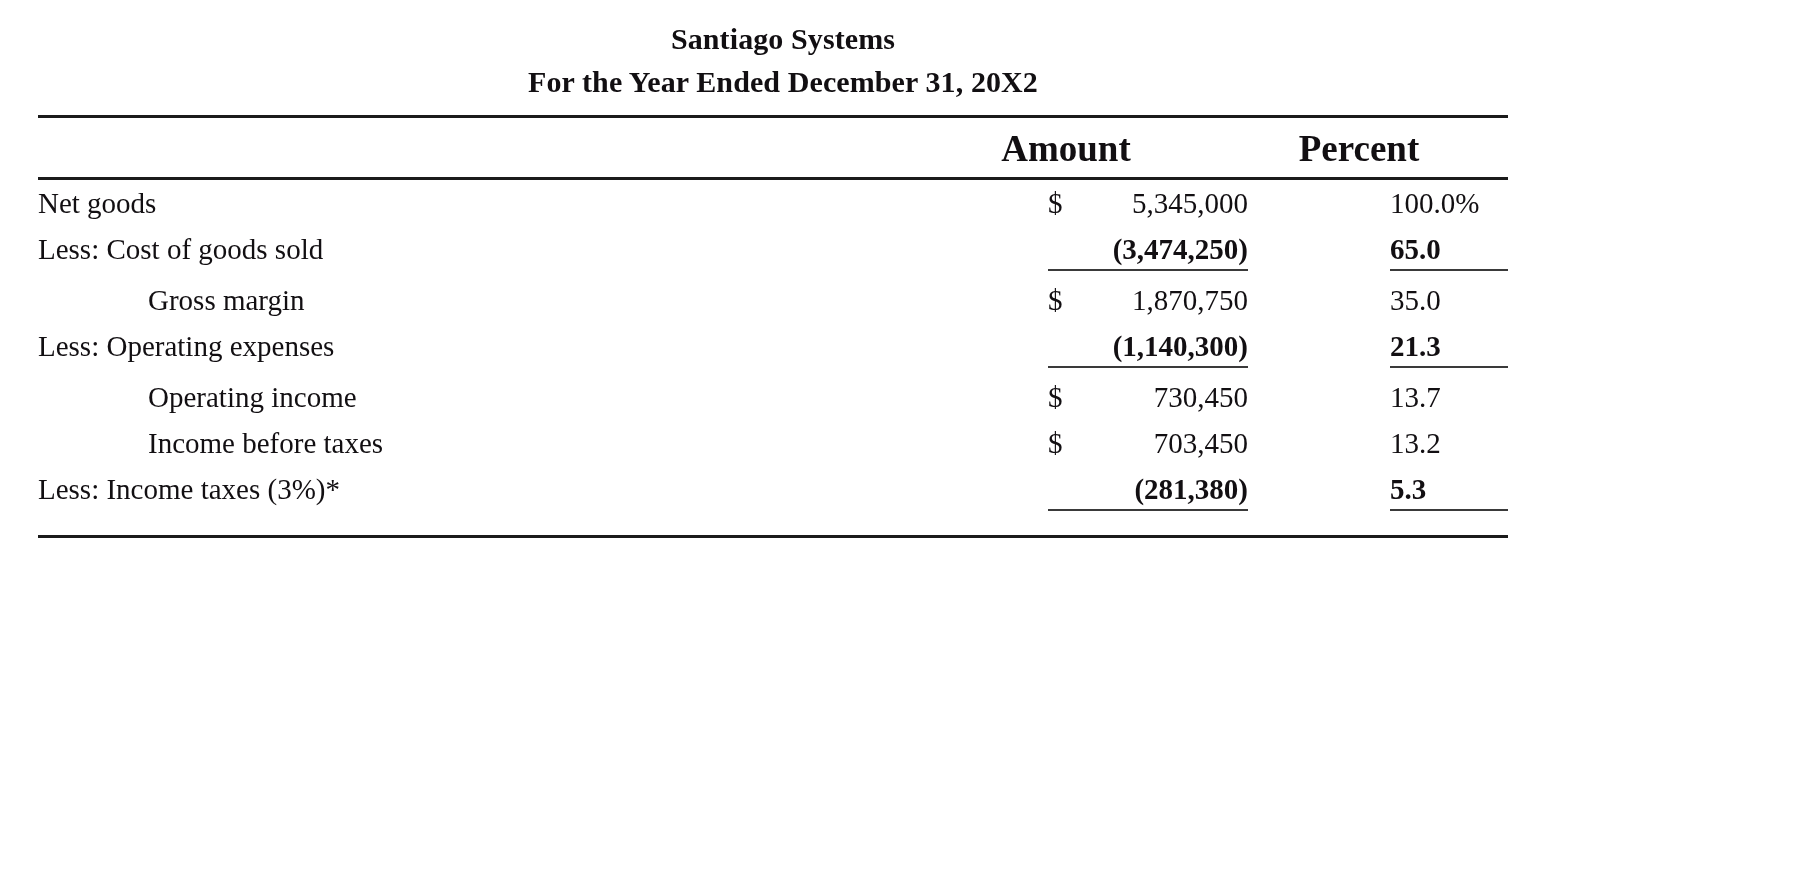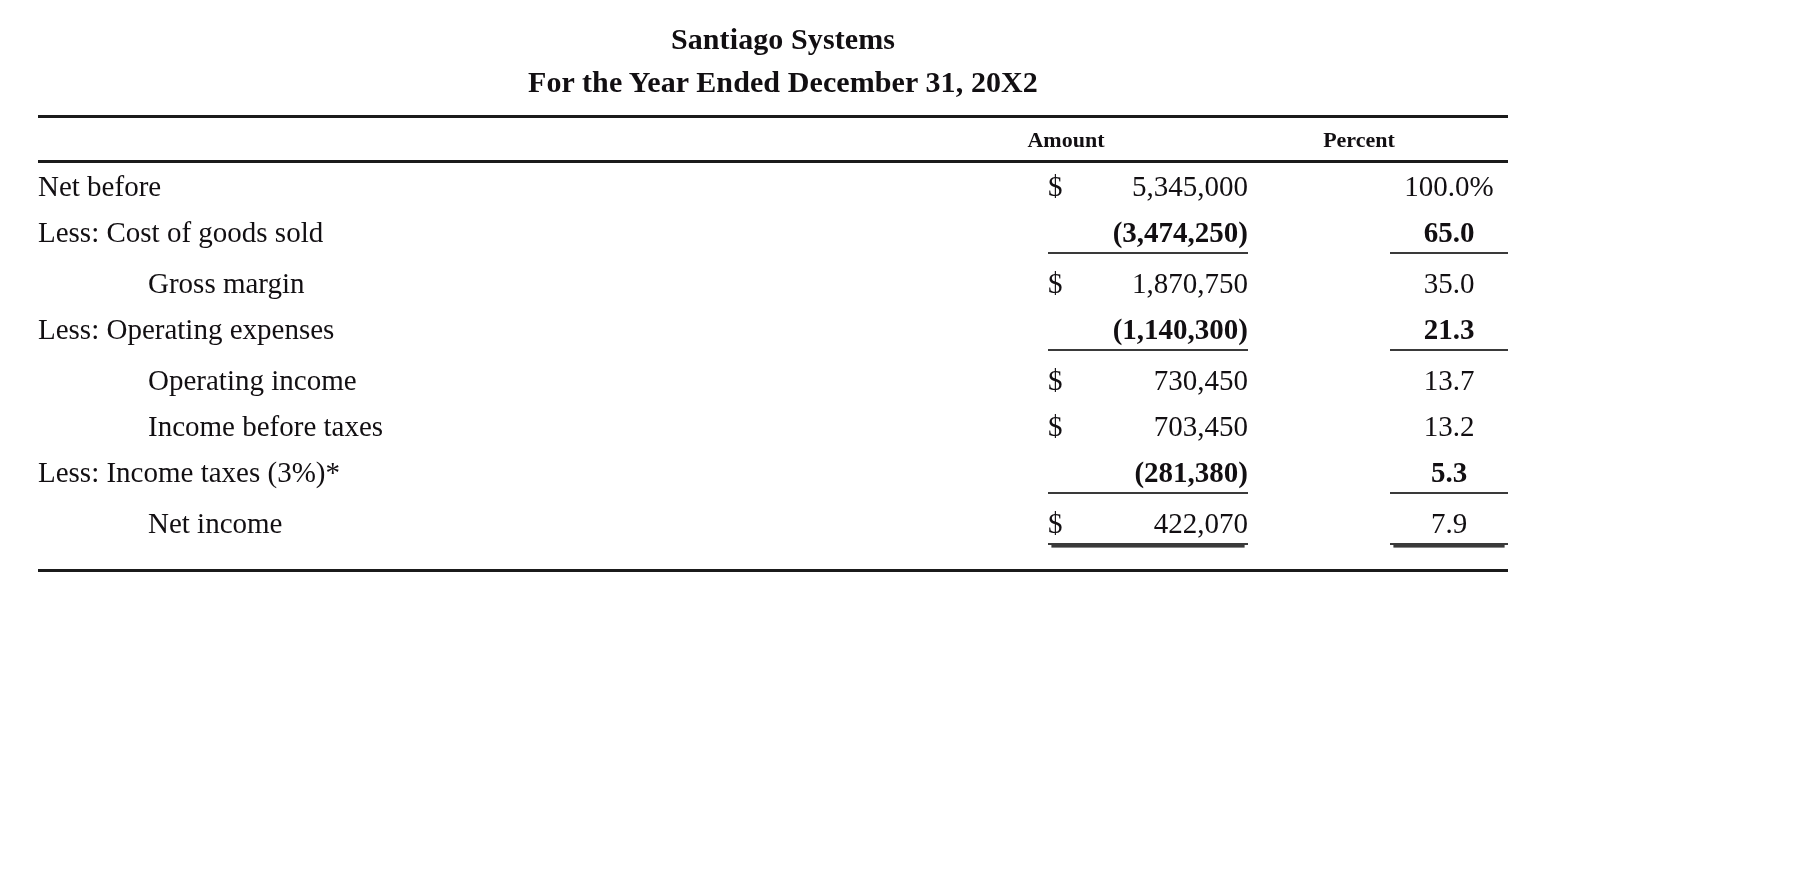--- a/index.html
+++ b/index.html
@@ -82,21 +82,21 @@
   }
   .rule-bottom td {
     border-top: 3.5px solid #1b1b1b;
     height: 0;
     padding: 0;
     font-size: 0;
     line-height: 0;
   }
 
   tr.head th {
-    font-size: 22px;
+    font-size: 37px;
     font-weight: bold;
     padding: 9px 0 7px 0;
     border-bottom: 3px solid #1b1b1b;
     text-align: center;
     vertical-align: bottom;
   }
   tr.head th.label-h { border-bottom: 3px solid #1b1b1b; }
   tr.head th.amount-h { padding-right: 34px; }
   tr.head th.pct-h { padding-right: 38px; }
 
@@ -141,21 +141,21 @@
   .ul-double .money,
   .ul-double .pctval {
     border-bottom: 2.6px solid #3a3a3a;
     padding-bottom: 3px;
     box-shadow: 0 6px 0 -3.4px #3a3a3a;
   }
 
   .pctval {
     display: inline-block;
     min-width: 118px;
-    text-align: center;
+    text-align: left;
   }
 
   .spacer-row td {
     height: 18px;
     padding: 0;
     font-size: 0;
     line-height: 0;
   }
 </style>
 </head>
@@ -186,21 +186,21 @@
           <td></td>
         </tr>
 
         <tr class="head">
           <th class="label-h"></th>
           <th class="amount-h">Amount</th>
           <th class="pct-h">Percent</th>
         </tr>
 
         <tr class="row">
-          <td class="label">Net before</td>
+          <td class="label">Net goods</td>
           <td class="amount">
             <span class="money">
               <span class="cur">$</span>
               <span class="num">5,345,000</span>
             </span>
           </td>
           <td class="pct">
             <span class="pctval">100.0%</span>
           </td>
         </tr>
@@ -277,32 +277,20 @@
             <span class="money">
               <span class="cur"></span>
               <span class="num">(281,380)</span>
             </span>
           </td>
           <td class="pct">
             <span class="pctval">5.3</span>
           </td>
         </tr>
 
-        <tr class="row ul-double">
-          <td class="label indent">Net income</td>
-          <td class="amount">
-            <span class="money">
-              <span class="cur">$</span>
-              <span class="num">422,070</span>
-            </span>
-          </td>
-          <td class="pct">
-            <span class="pctval">7.9</span>
-          </td>
-        </tr>
 
         <tr class="spacer-row">
           <td></td>
           <td></td>
           <td></td>
         </tr>
 
         <tr class="rule-bottom">
           <td></td>
           <td></td>

